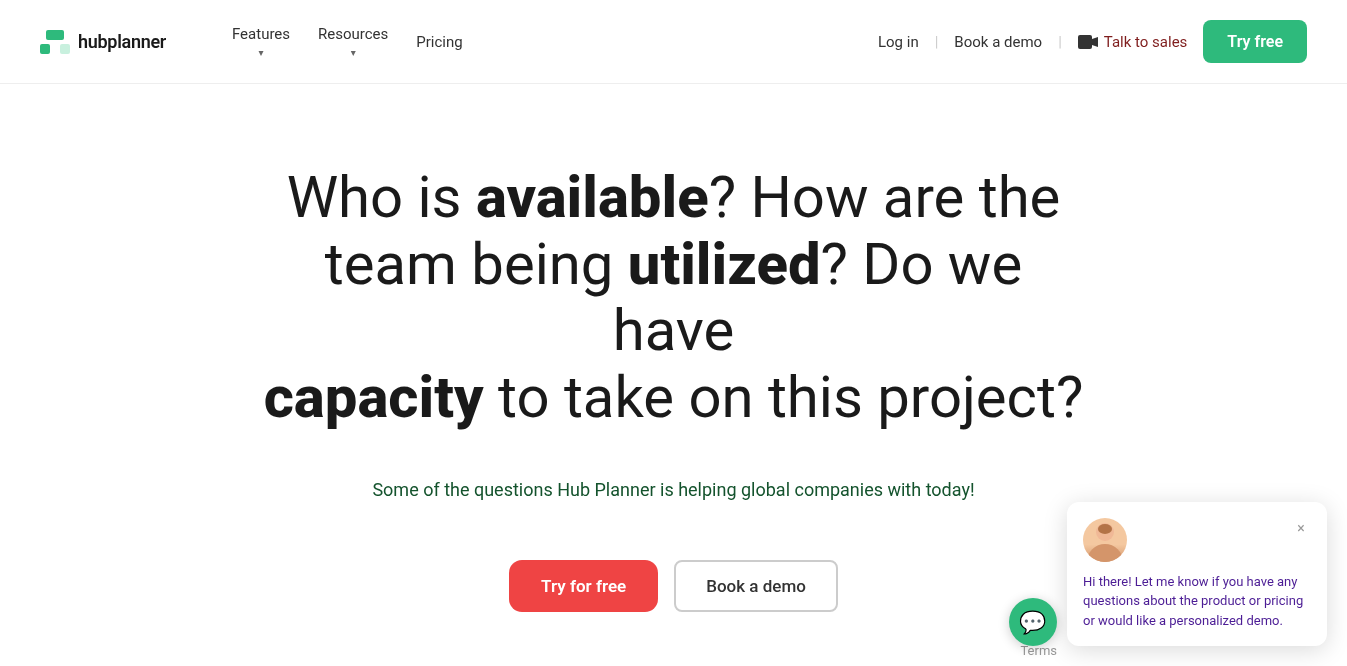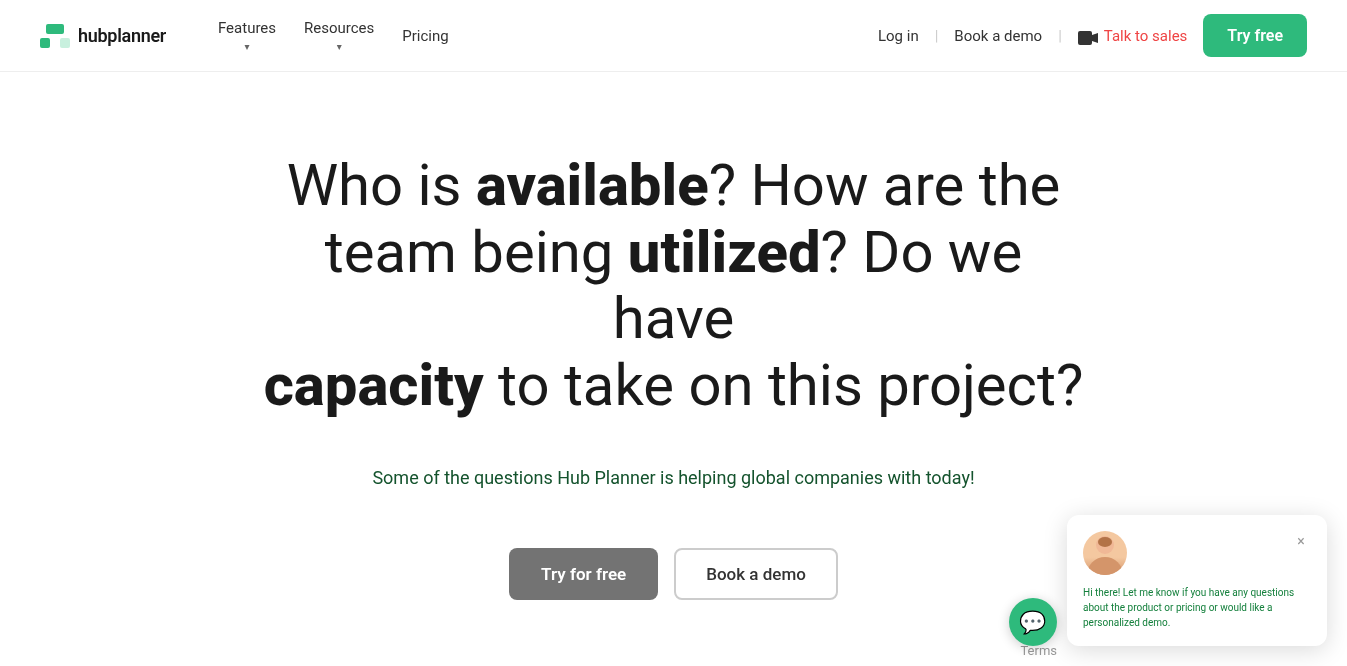--- a/index.html
+++ b/index.html
@@ -13,25 +13,26 @@
       background: #fff;
       width: 1347px;
       overflow-x: hidden;
     }
 
     
     .navbar {
       display: flex;
       align-items: center;
       padding: 0 40px;
-      height: 72px;
+      height: 84px;
       border-bottom: 1px solid #eee;
       background: #fff;
       position: relative;
       z-index: 10;
+      gap: 14px;
     }
 
     .logo-area {
       display: flex;
       align-items: center;
       gap: 8px;
       margin-right: 40px;
       text-decoration: none;
     }
 
@@ -117,24 +118,24 @@
       cursor: pointer;
     }
 
     .nav-divider {
       color: #ccc;
       font-size: 15px;
     }
 
     .talk-to-sales {
       display: flex;
-      align-items: flex-end;
+      align-items: center;
       gap: 6px;
       font-size: 15px;
-      color: #ef4444;
+      color: #7f1d1d;
       cursor: pointer;
       text-decoration: none;
     }
 
     .try-free-btn {
       background: #2eba7c;
       color: #fff;
       border: none;
       padding: 12px 24px;
       border-radius: 8px;
@@ -174,25 +175,25 @@
 
     .hero-buttons {
       display: flex;
       align-items: center;
       justify-content: center;
       gap: 16px;
       margin-bottom: 60px;
     }
 
     .btn-primary {
-      background: #737373;
+      background: #ef4444;
       color: #fff;
       border: none;
       padding: 16px 32px;
-      border-radius: 8px;
+      border-radius: 13px;
       font-size: 17px;
       font-weight: 600;
       cursor: pointer;
       text-decoration: none;
     }
 
     .btn-secondary {
       background: #fff;
       color: #333;
       border: 2px solid #ccc;
@@ -249,22 +250,22 @@
       display: flex;
       align-items: center;
       justify-content: center;
       cursor: pointer;
       color: #999;
       font-size: 14px;
       border-radius: 50%;
     }
 
     .chat-message {
-      font-size: 10px;
-      color: #15803d;
+      font-size: 13px;
+      color: #4c1d95;
       line-height: 1.5;
     }
 
     
     .chat-bubble-btn {
       position: fixed;
       bottom: 20px;
       right: 300px;
       width: 48px;
       height: 48px;

